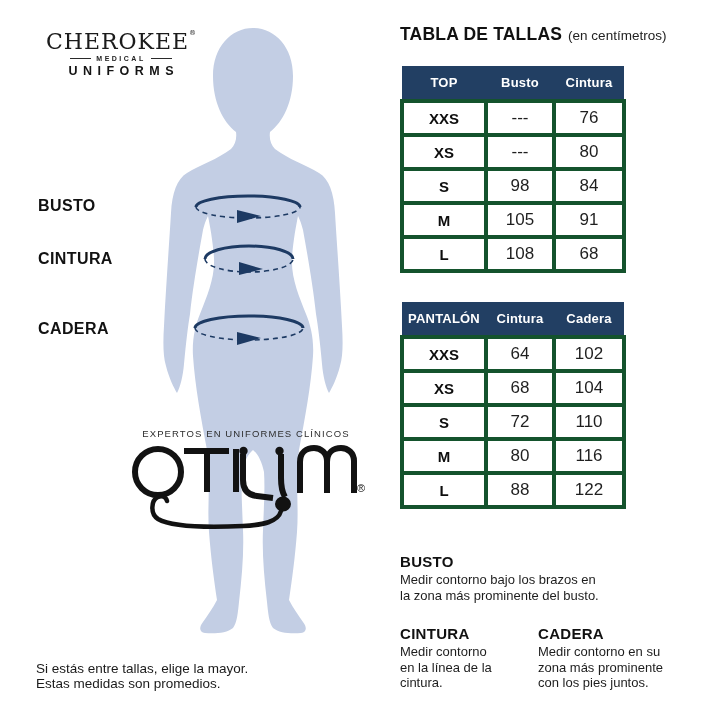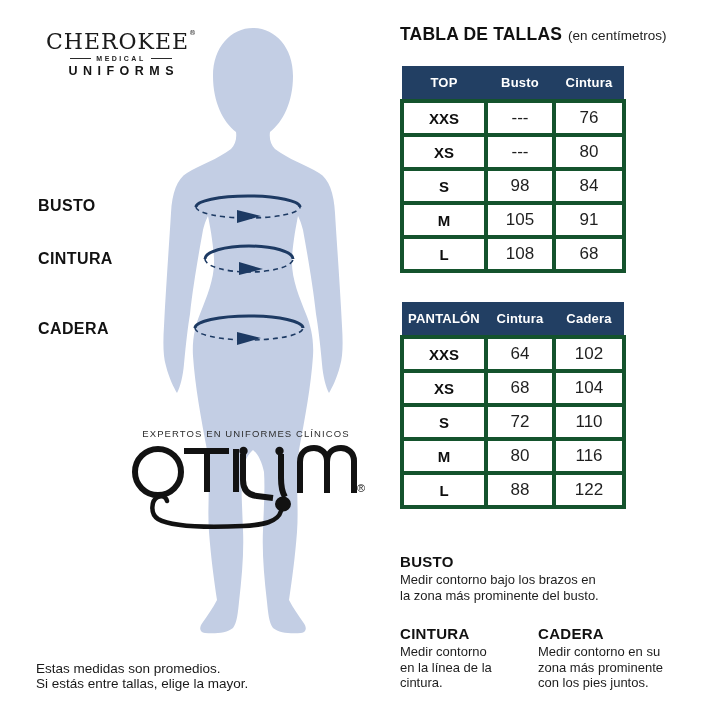--- a/index.html
+++ b/index.html
@@ -231,17 +231,17 @@
     <span>cintura.</span></p>
   </div>
   <div class="instr cadera">
     <h4>CADERA</h4>
     <p><span>Medir contorno en su</span><br>
     <span>zona más prominente</span><br>
     <span>con los pies juntos.</span></p>
   </div>
 
   <div class="footnote">
+    <div>Si estás entre tallas, elige la mayor.</div>
     <div>Estas medidas son promedios.</div>
-    <div>Si estás entre tallas, elige la mayor.</div>
   </div>
 
 </div>
 
 </body></html>

